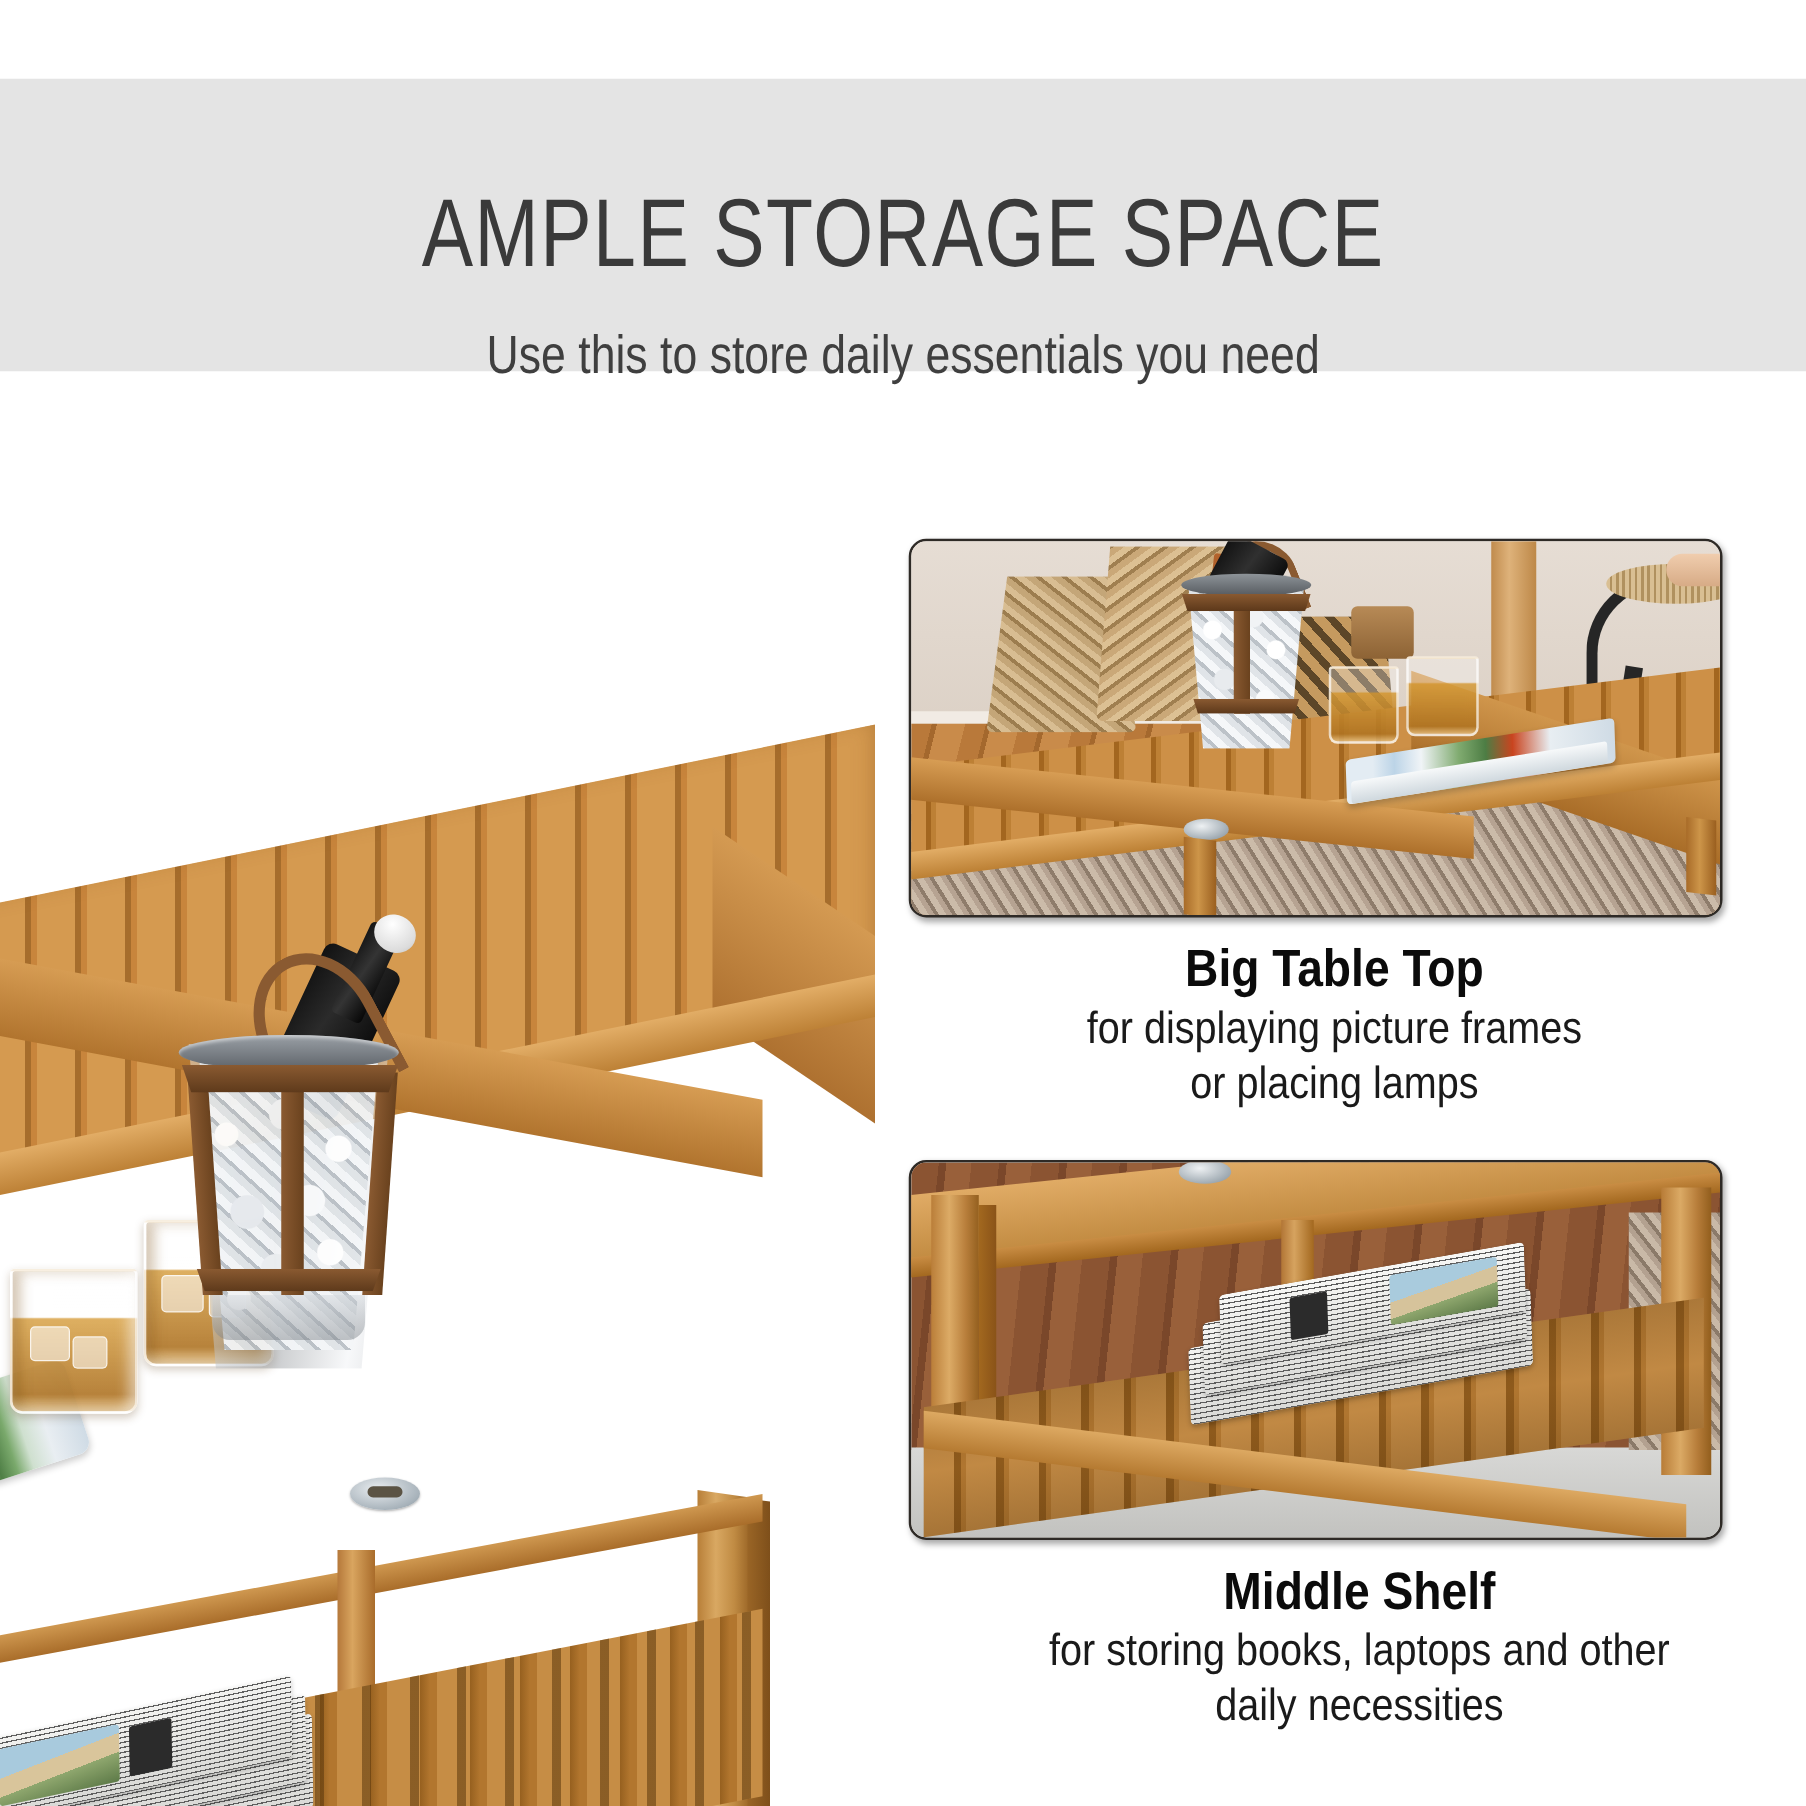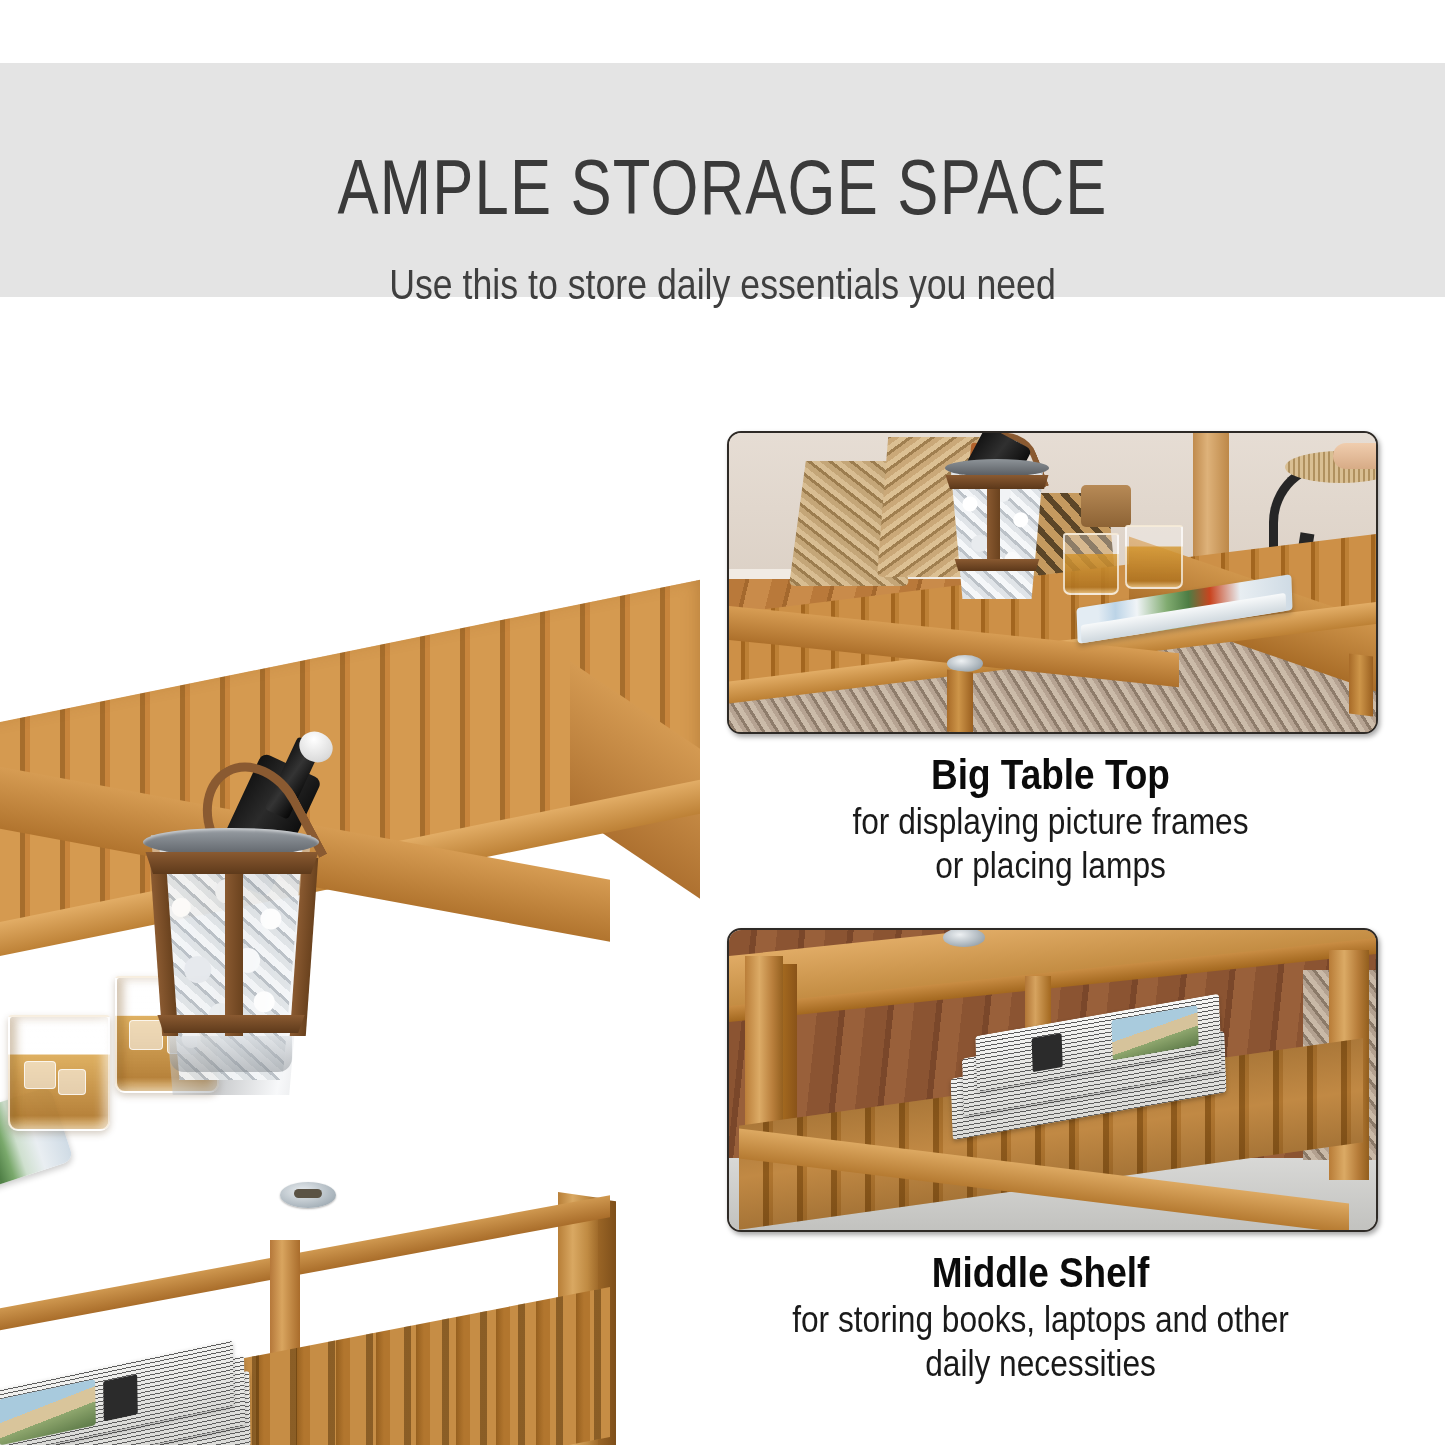--- a/index.html
+++ b/index.html
@@ -318,22 +318,22 @@
   #ib-nphoto{position:absolute;left:136px;top:8px;width:86px;height:40px;border-radius:3px;
      background:linear-gradient(170deg,#a9cbdd 0 40%,#d6c39b 40% 64%,#8fa76e 64%,#5d7a48);}
   #ib-nblk{position:absolute;left:56px;top:12px;width:30px;height:34px;background:#2b2b2b;border-radius:2px;}
 
   
   .caption{position:absolute;width:647px;text-align:center;}
   .cap-title{font-size:42px;line-height:50px;font-weight:700;color:#0b0b0b;
              transform:scaleX(0.88);transform-origin:50% 50%;}
   .cap-body{font-size:36px;line-height:44px;font-weight:400;color:#1a1a1a;
             transform:scaleX(0.88);transform-origin:50% 50%;}
-  #cap-top{left:727px;top:750px;text-align:center;}
-  #cap-bot{left:717px;top:1248px;}
+  #cap-top{left:744px;top:750px;text-align:center;}
+  #cap-bot{left:764px;top:1248px;}
 </style>
 </head>
 <body>
 
 <div id="banner">
   <div id="banner-title">AMPLE STORAGE SPACE</div>
   <div id="banner-sub">Use this to store daily essentials you need</div>
 </div>
 
 <div id="main-photo" class="scene">

